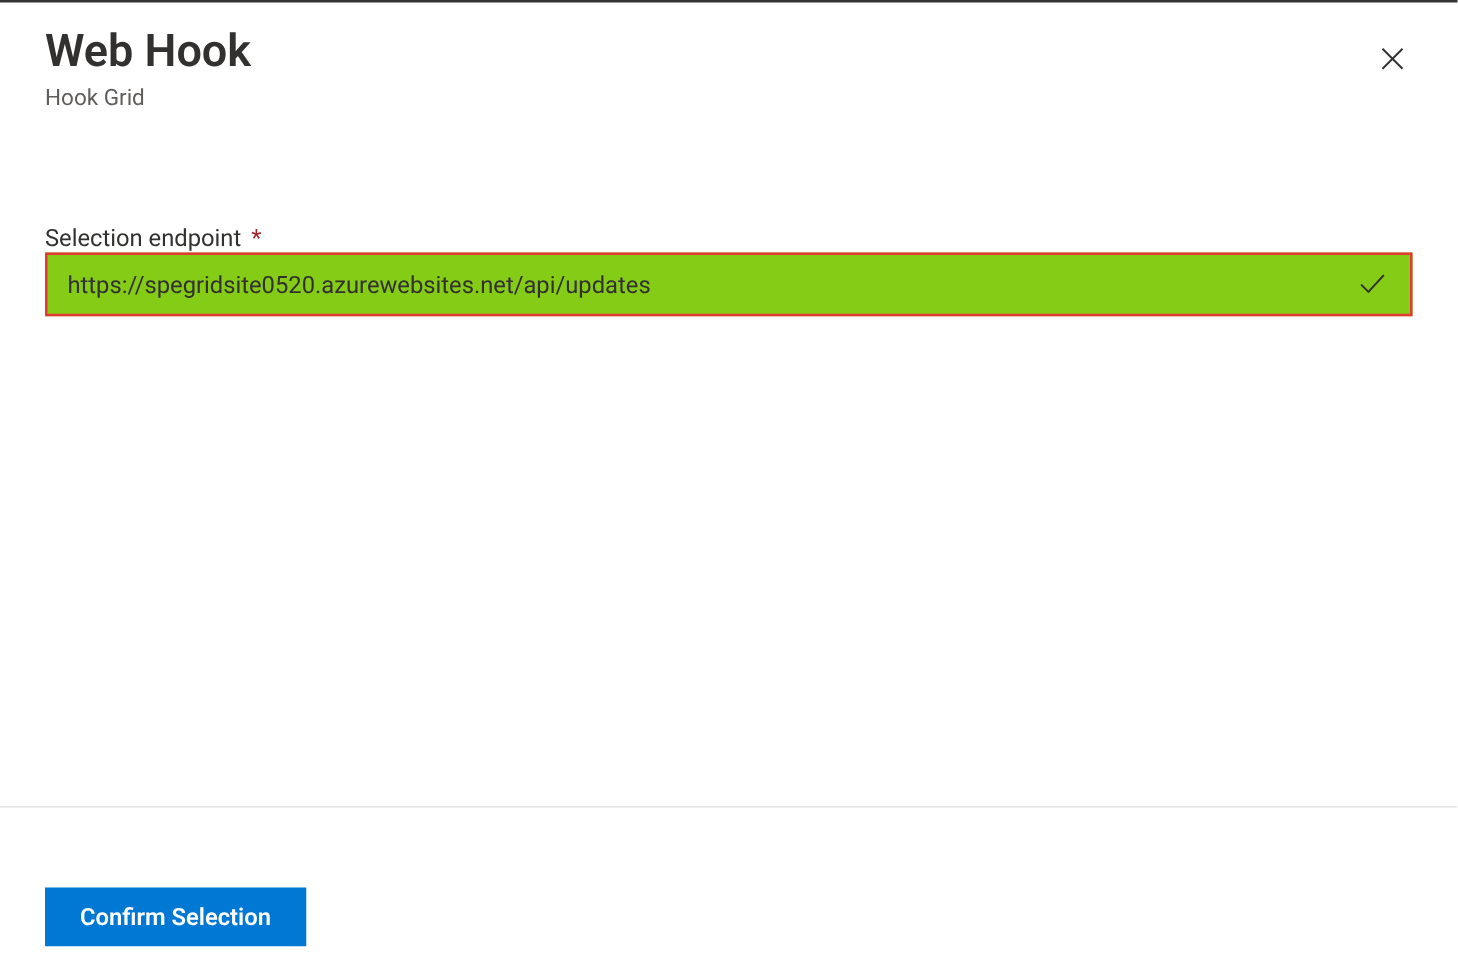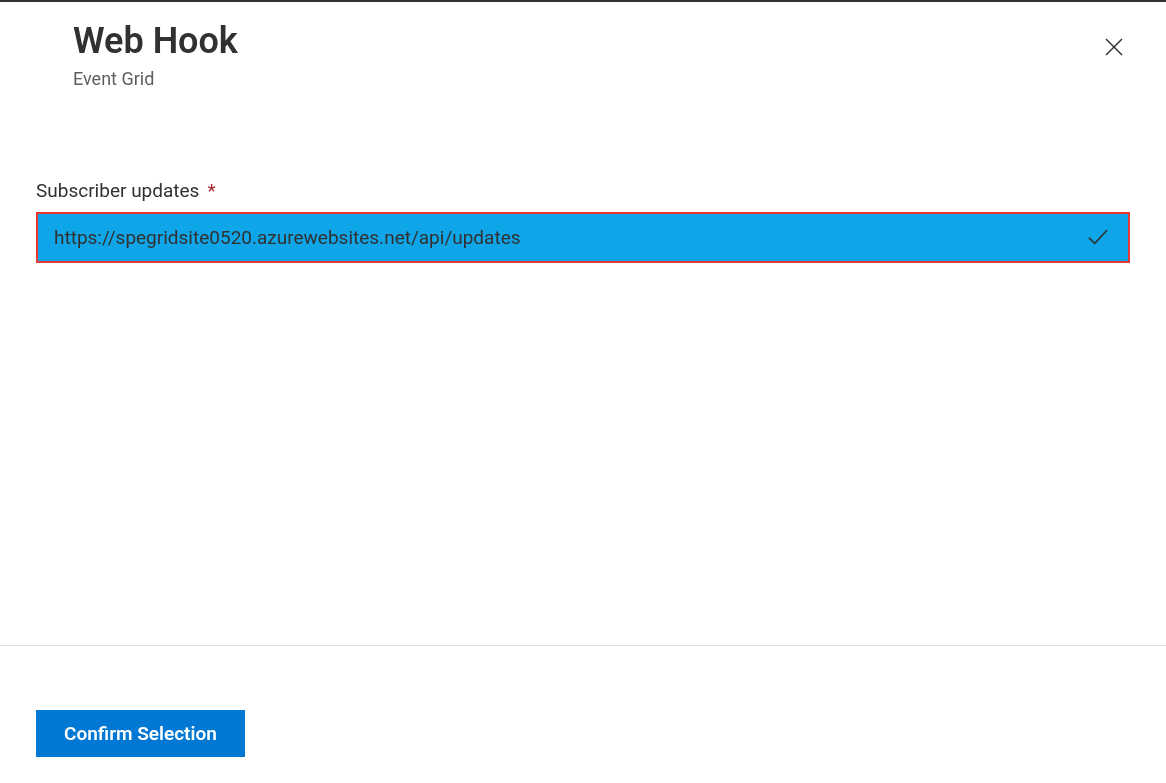--- a/index.html
+++ b/index.html
@@ -11,21 +11,20 @@
       font-family: "Segoe UI", -apple-system, BlinkMacSystemFont, Roboto, "Helvetica Neue", sans-serif;
       background: #ffffff;
       width: 1166px;
       height: 783px;
       position: relative;
       border-top: 2px solid #333;
     }
     .header {
       padding: 20px 36px 0 36px;
       position: relative;
-      margin-left: 37px;
     }
     .title {
       font-size: 36px;
       font-weight: 600;
       color: #323130;
       line-height: 1.1;
     }
     .subtitle {
       font-size: 18px;
       font-weight: 400;
@@ -56,26 +55,25 @@
       font-size: 19px;
       color: #323130;
       display: inline-block;
     }
     .required-star {
       color: #a4262c;
       margin-left: 4px;
       font-size: 19px;
     }
     .input-wrapper {
-      margin-top: 10px;
       border: 2px solid #e53935;
       padding: 2px;
       display: flex;
       align-items: center;
-      background: #0ea5e9;
+      background: #84cc16;
       justify-content: flex-end;
     }
     .endpoint-input {
       flex: 1;
       border: none;
       outline: none;
       font-size: 19px;
       padding: 10px 14px;
       color: #323130;
       font-family: inherit;
@@ -111,34 +109,34 @@
       cursor: pointer;
       font-family: inherit;
       margin-top: 40px;
     }
   </style>
 </head>
 <body>
 
 <div class="header">
   <h1 class="title">Web Hook</h1>
-  <div class="subtitle">Event Grid</div>
+  <div class="subtitle">Hook Grid</div>
   <button class="close-btn">
     <span>
       <svg viewBox="0 0 24 24" fill="none" stroke="#323130" stroke-width="1.5">
         <line x1="4" y1="4" x2="20" y2="20"></line>
         <line x1="20" y1="4" x2="4" y2="20"></line>
       </svg>
     </span>
   </button>
 </div>
 
 <div class="content">
   <div>
-    <span class="field-label">Subscriber updates</span>
+    <span class="field-label">Selection endpoint</span>
     <span class="required-star">*</span>
   </div>
   <div class="input-wrapper">
     <input type="text" class="endpoint-input" value="https://spegridsite0520.azurewebsites.net/api/updates" style="">
     <span class="check-icon">
       <svg viewBox="0 0 24 24" fill="none" stroke="#323130" stroke-width="1.5" stroke-linecap="round" stroke-linejoin="round">
         <polyline points="4,13 9,18 20,6"></polyline>
       </svg>
     </span>
   </div>

